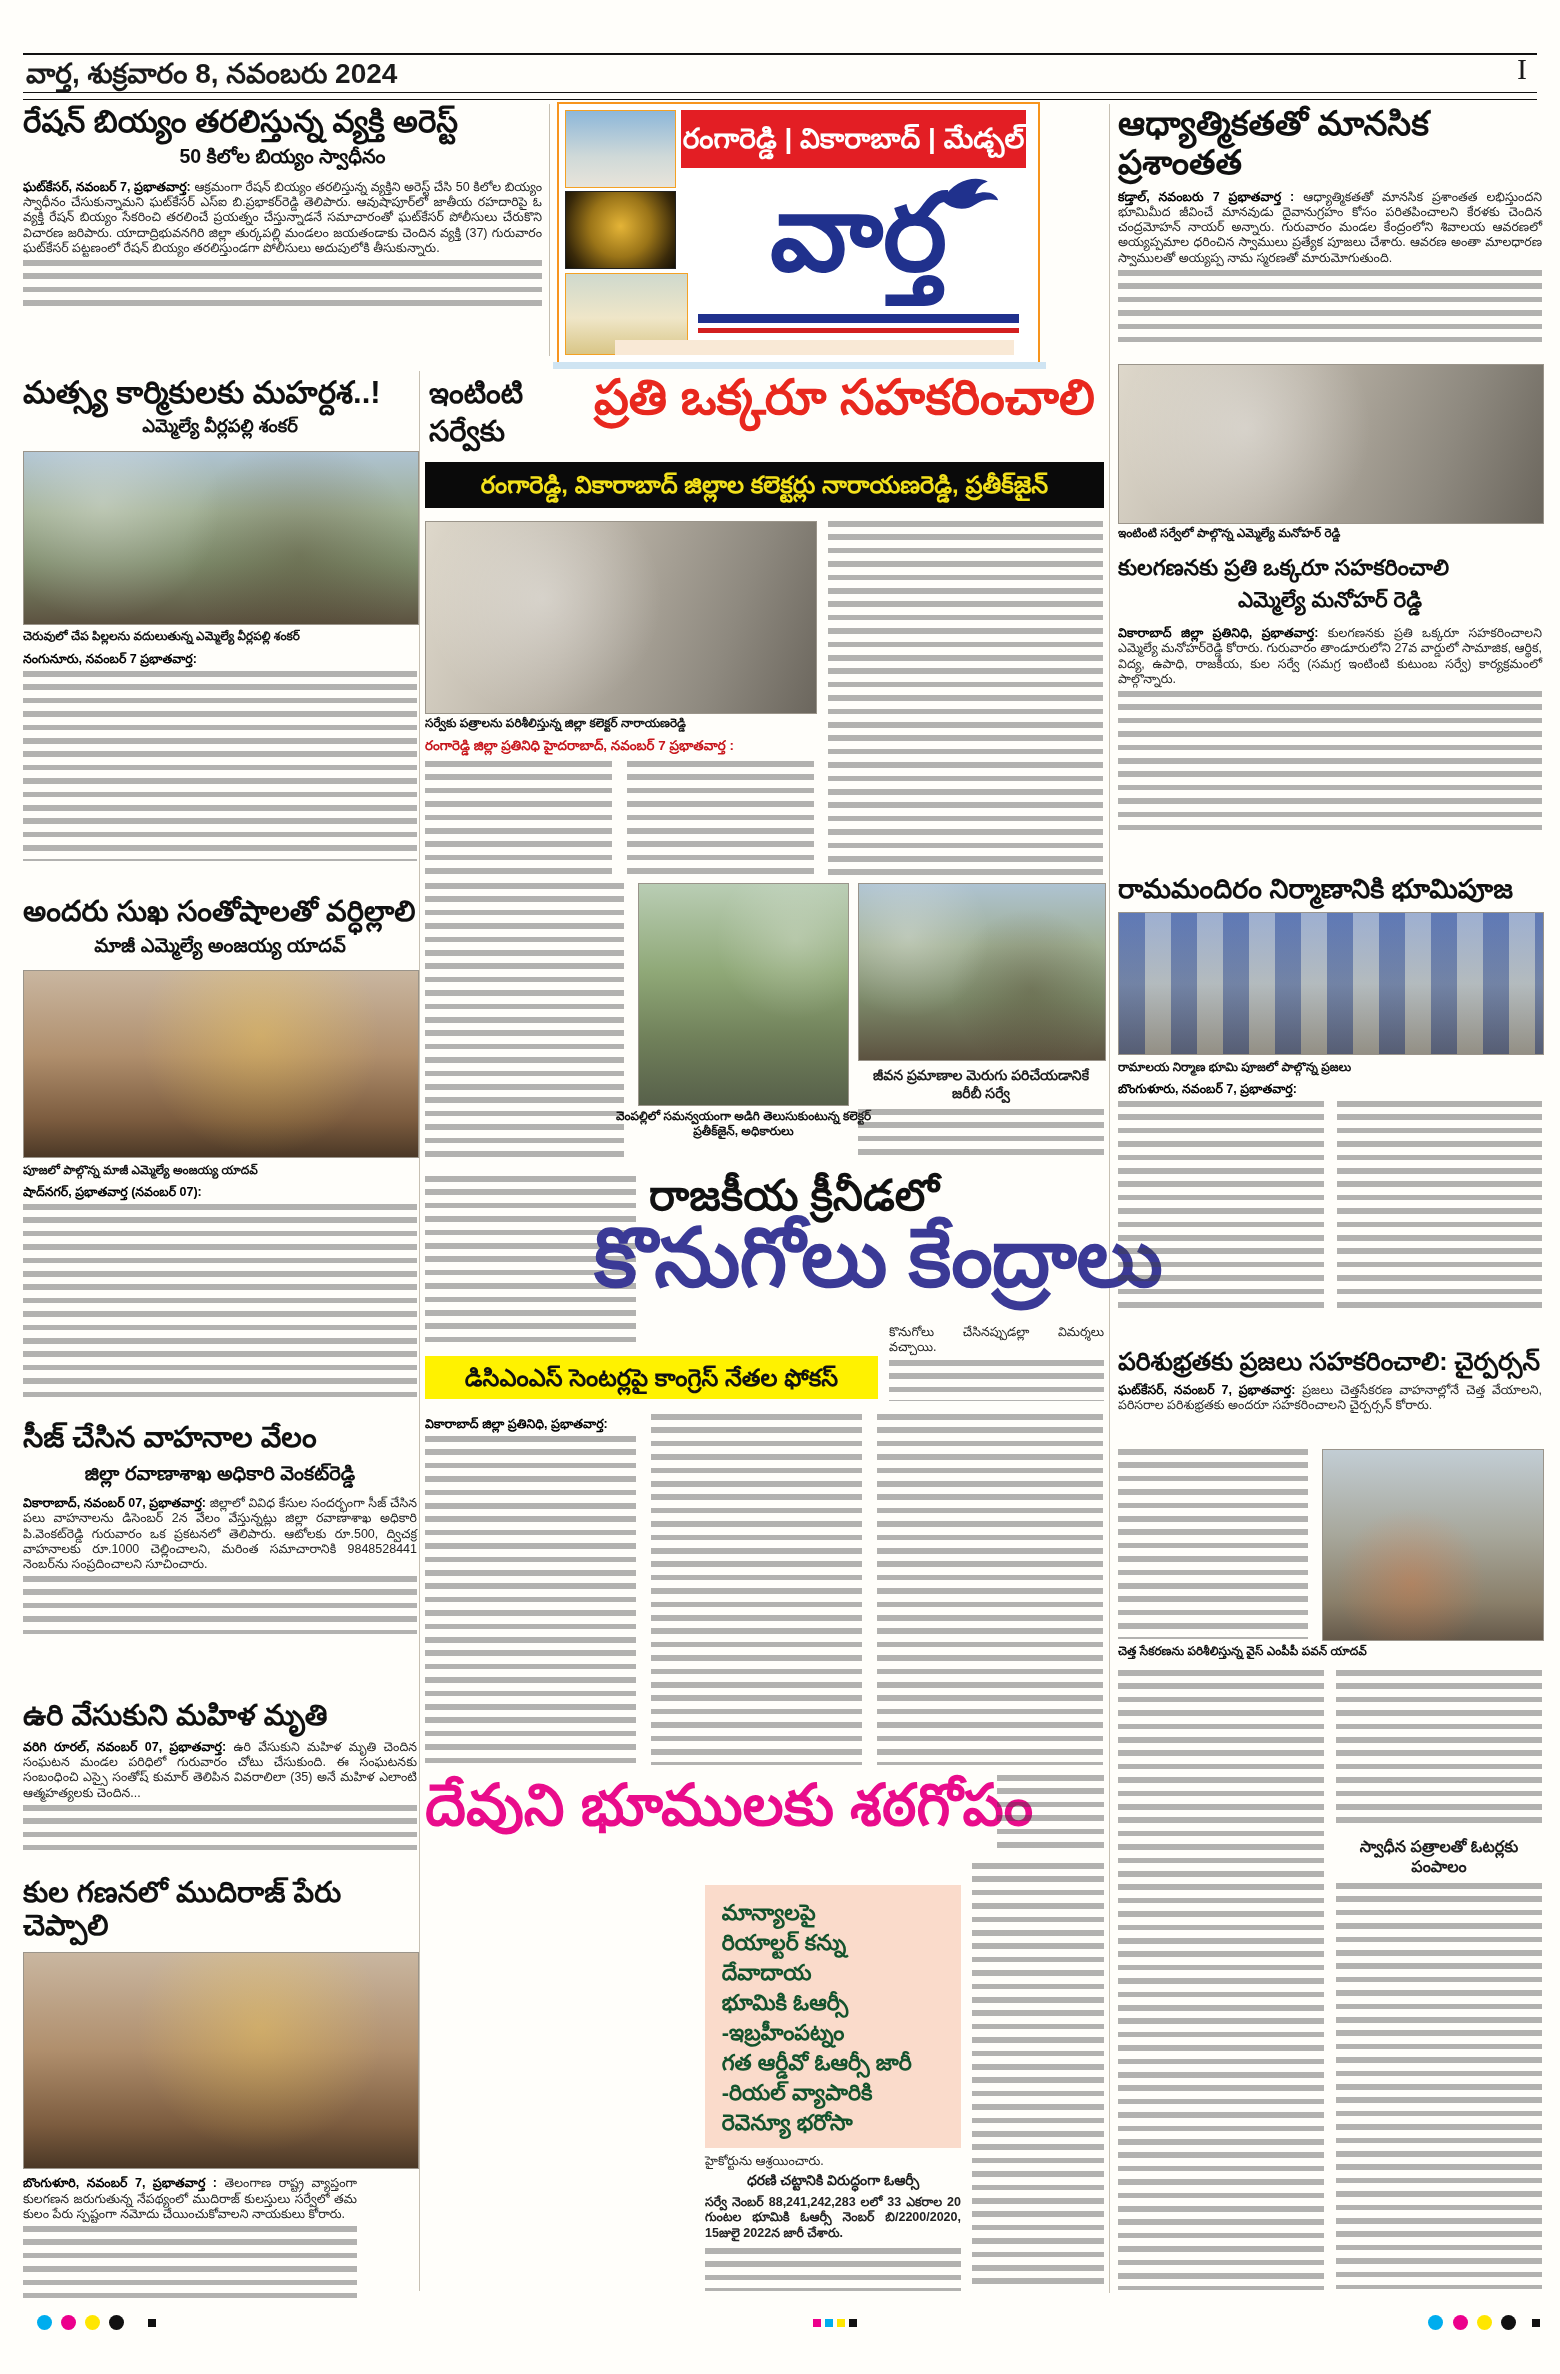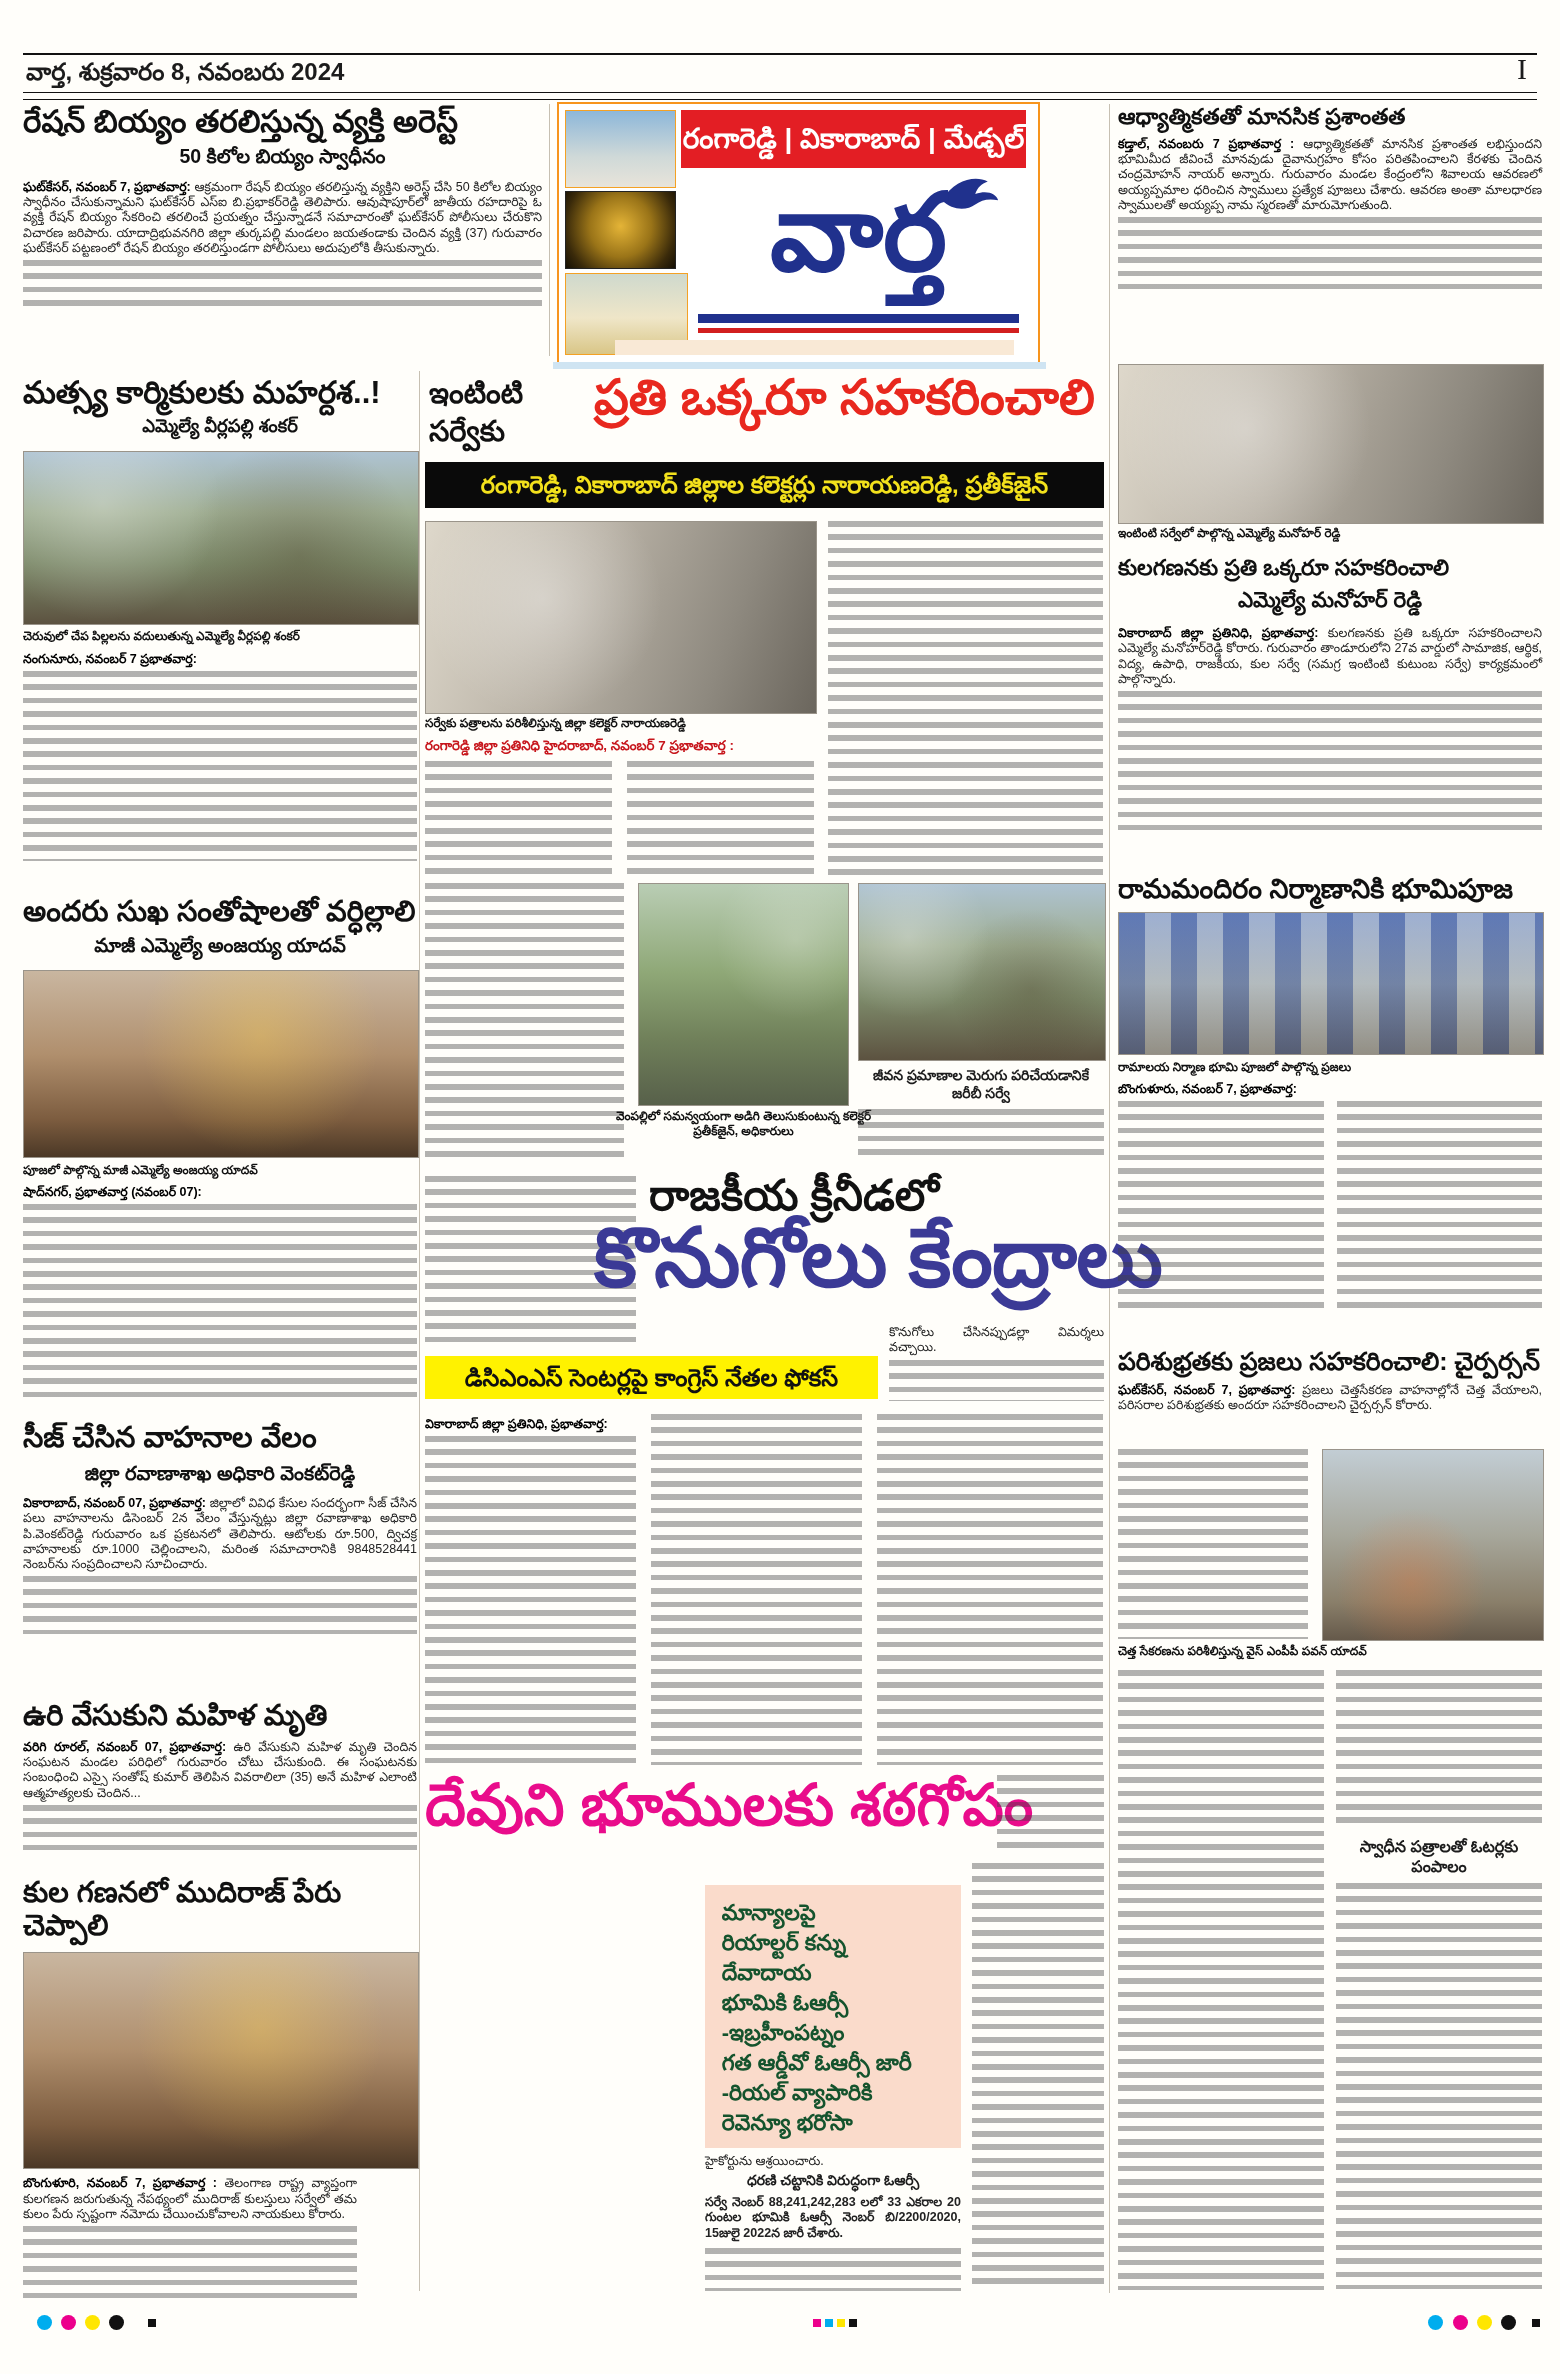--- a/index.html
+++ b/index.html
@@ -38,21 +38,21 @@
   .ph-temple2{background:linear-gradient(180deg,#cfd9cd 0%,#efe6c8 55%,#d9c687 100%);}
   .dot{border-radius:50%;width:15px;height:15px;position:absolute;top:0;}
   .sq{width:8.3px;height:8.3px;position:absolute;top:3.7px;}
 </style>
 </head>
 <body>
 
 <div class="page">
 
   <div class="abs" style="left:23px;top:53px;width:1514px;height:1.9px;background:#111;"></div>
-  <div class="abs" style="left:26px;top:58px;font-size:24px;font-weight:bold;">వార్త, శుక్రవారం 8, నవంబరు 2024</div>
+  <div class="abs" style="left:26px;top:58px;font-size:28px;font-weight:bold;">వార్త, శుక్రవారం 8, నవంబరు 2024</div>
   <div class="abs" style="left:1517px;top:52px;font-size:30px;font-family:'Liberation Serif','DejaVu Serif',serif;">I</div>
   <div class="abs" style="left:23px;top:92px;width:1514px;height:5.6px;border-top:1.9px solid #111;border-bottom:0.9px solid #111;"></div>
 
   <div class="abs vrule" style="left:549px;top:104px;height:252px;"></div>
   <div class="abs vrule" style="left:419px;top:371px;height:1920px;"></div>
   <div class="abs vrule" style="left:1109px;top:104px;height:2189px;"></div>
 
   <div class="abs" style="left:23px;top:104px;width:519px;">
     <div class="hl" style="font-size:31px;">రేషన్ బియ్యం తరలిస్తున్న వ్యక్తి అరెస్ట్</div>
     <div class="sub" style="font-size:19.5px;margin-top:5.6px;">50 కిలోల బియ్యం స్వాధీనం</div>
@@ -70,21 +70,21 @@
       <path d="M6 30 C18 10 38 6 50 12 C44 14 40 18 38 24 C50 20 58 24 60 30 C50 28 44 30 38 34 C30 40 16 40 6 30 Z" fill="#20318d"></path>
     </svg>
     <div class="abs" style="left:130px;top:72px;width:339px;text-align:center;font-size:108px;font-weight:bold;color:#20318d;line-height:1.05;">వార్త</div>
     <div class="abs" style="left:139px;top:210px;width:321px;height:9.3px;background:#20318d;"></div>
     <div class="abs" style="left:139px;top:224px;width:321px;height:4.6px;background:#d21f1f;"></div>
     <div class="abs" style="left:56px;top:236px;width:399px;height:15px;background:#f9e9d6;"></div>
   </div>
   <div class="abs" style="left:553px;top:362px;width:493px;height:7.4px;background:#cfe4f2;"></div>
 
   <div class="abs" style="left:1118px;top:104px;width:424px;">
-    <div class="hl" style="font-size:22px;">ఆధ్యాత్మికతతో మానసిక ప్రశాంతత</div>
+    <div class="hl" style="font-size:34px;">ఆధ్యాత్మికతతో మానసిక ప్రశాంతత</div>
     <p class="body" style="margin:7.4px 0 0 0;"><b class="byline">కడ్తాల్, నవంబరు 7 ప్రభాతవార్త :</b>
       <span>ఆధ్యాత్మికతతో మానసిక ప్రశాంతత లభిస్తుందని భూమిమీద జీవించే మానవుడు దైవానుగ్రహం కోసం పరితపించాలని కేరళకు చెందిన చంద్రమోహన్ నాయర్ అన్నారు. గురువారం మండల కేంద్రంలోని శివాలయ ఆవరణలో అయ్యప్పమాల ధరించిన స్వాములు ప్రత్యేక పూజలు చేశారు. ఆవరణ అంతా మాలధారణ స్వాములతో అయ్యప్ప నామ స్మరణతో మారుమోగుతుంది.</span></p>
     <div class="fill" style="height:72px;margin-top:3.7px;"></div>
   </div>
 
   <div class="abs photo ph-indoor" style="left:1118px;top:364px;width:424px;height:158px;"></div>
   <div class="abs cap" style="left:1118px;top:526px;width:424px;">ఇంటింటి సర్వేలో పాల్గొన్న ఎమ్మెల్యే మనోహర్ రెడ్డి</div>
 
   <div class="abs" style="left:23px;top:375px;width:394px;">
     <div class="hl" style="font-size:31px;">మత్స్య కార్మికులకు మహర్దశ..!</div>

